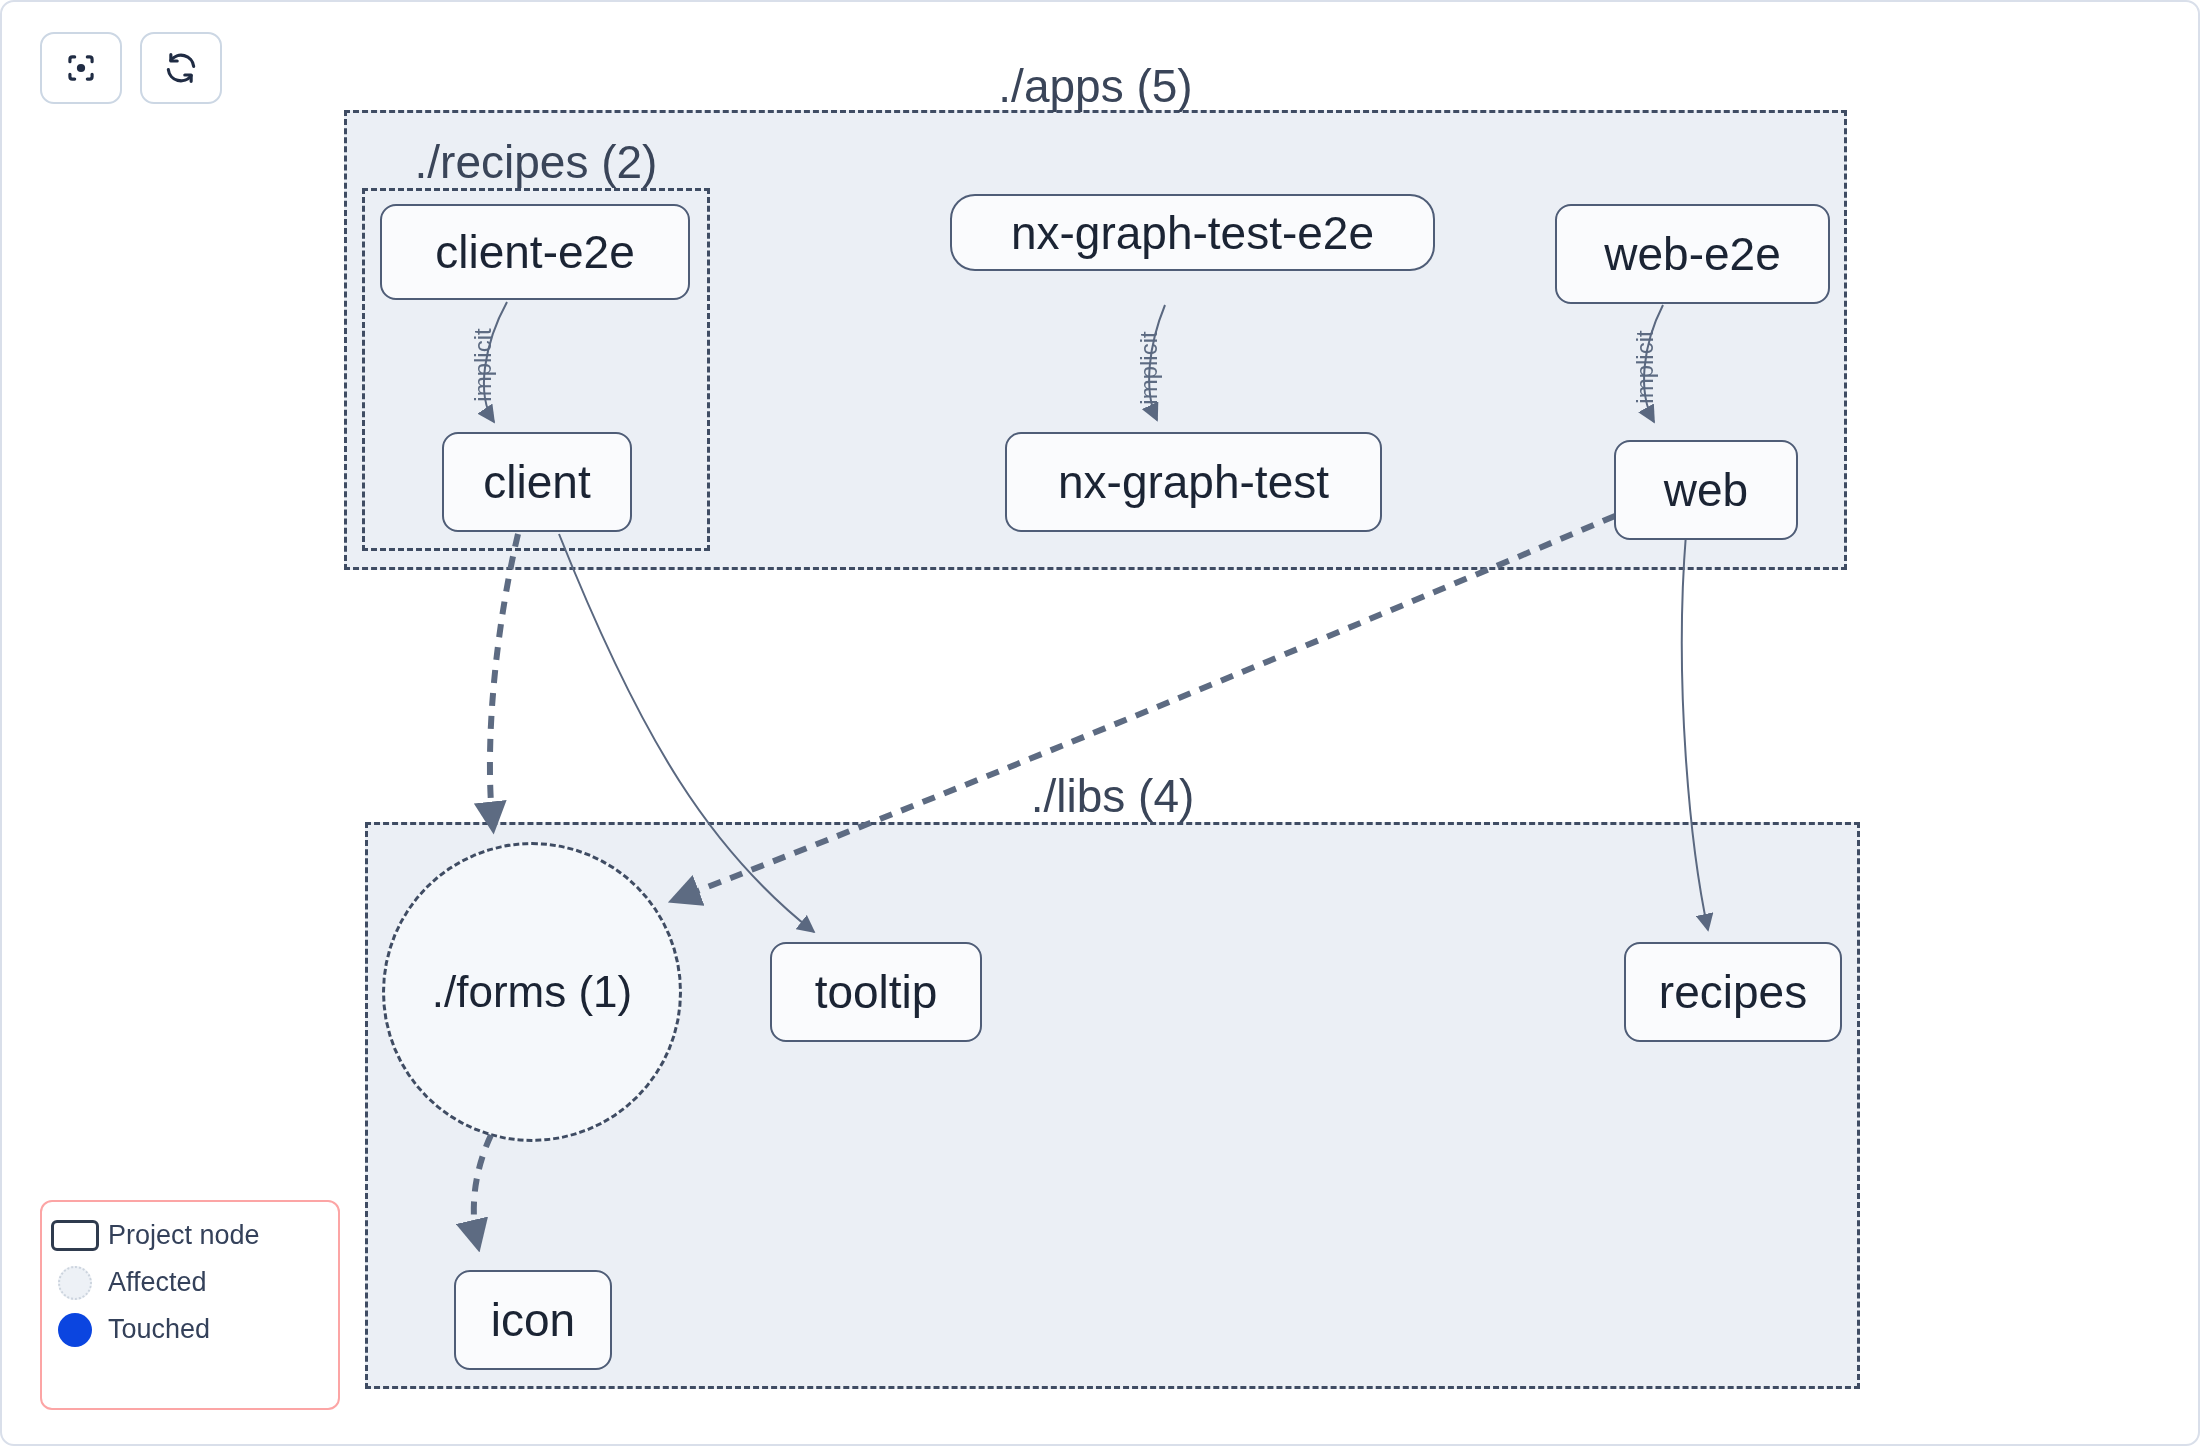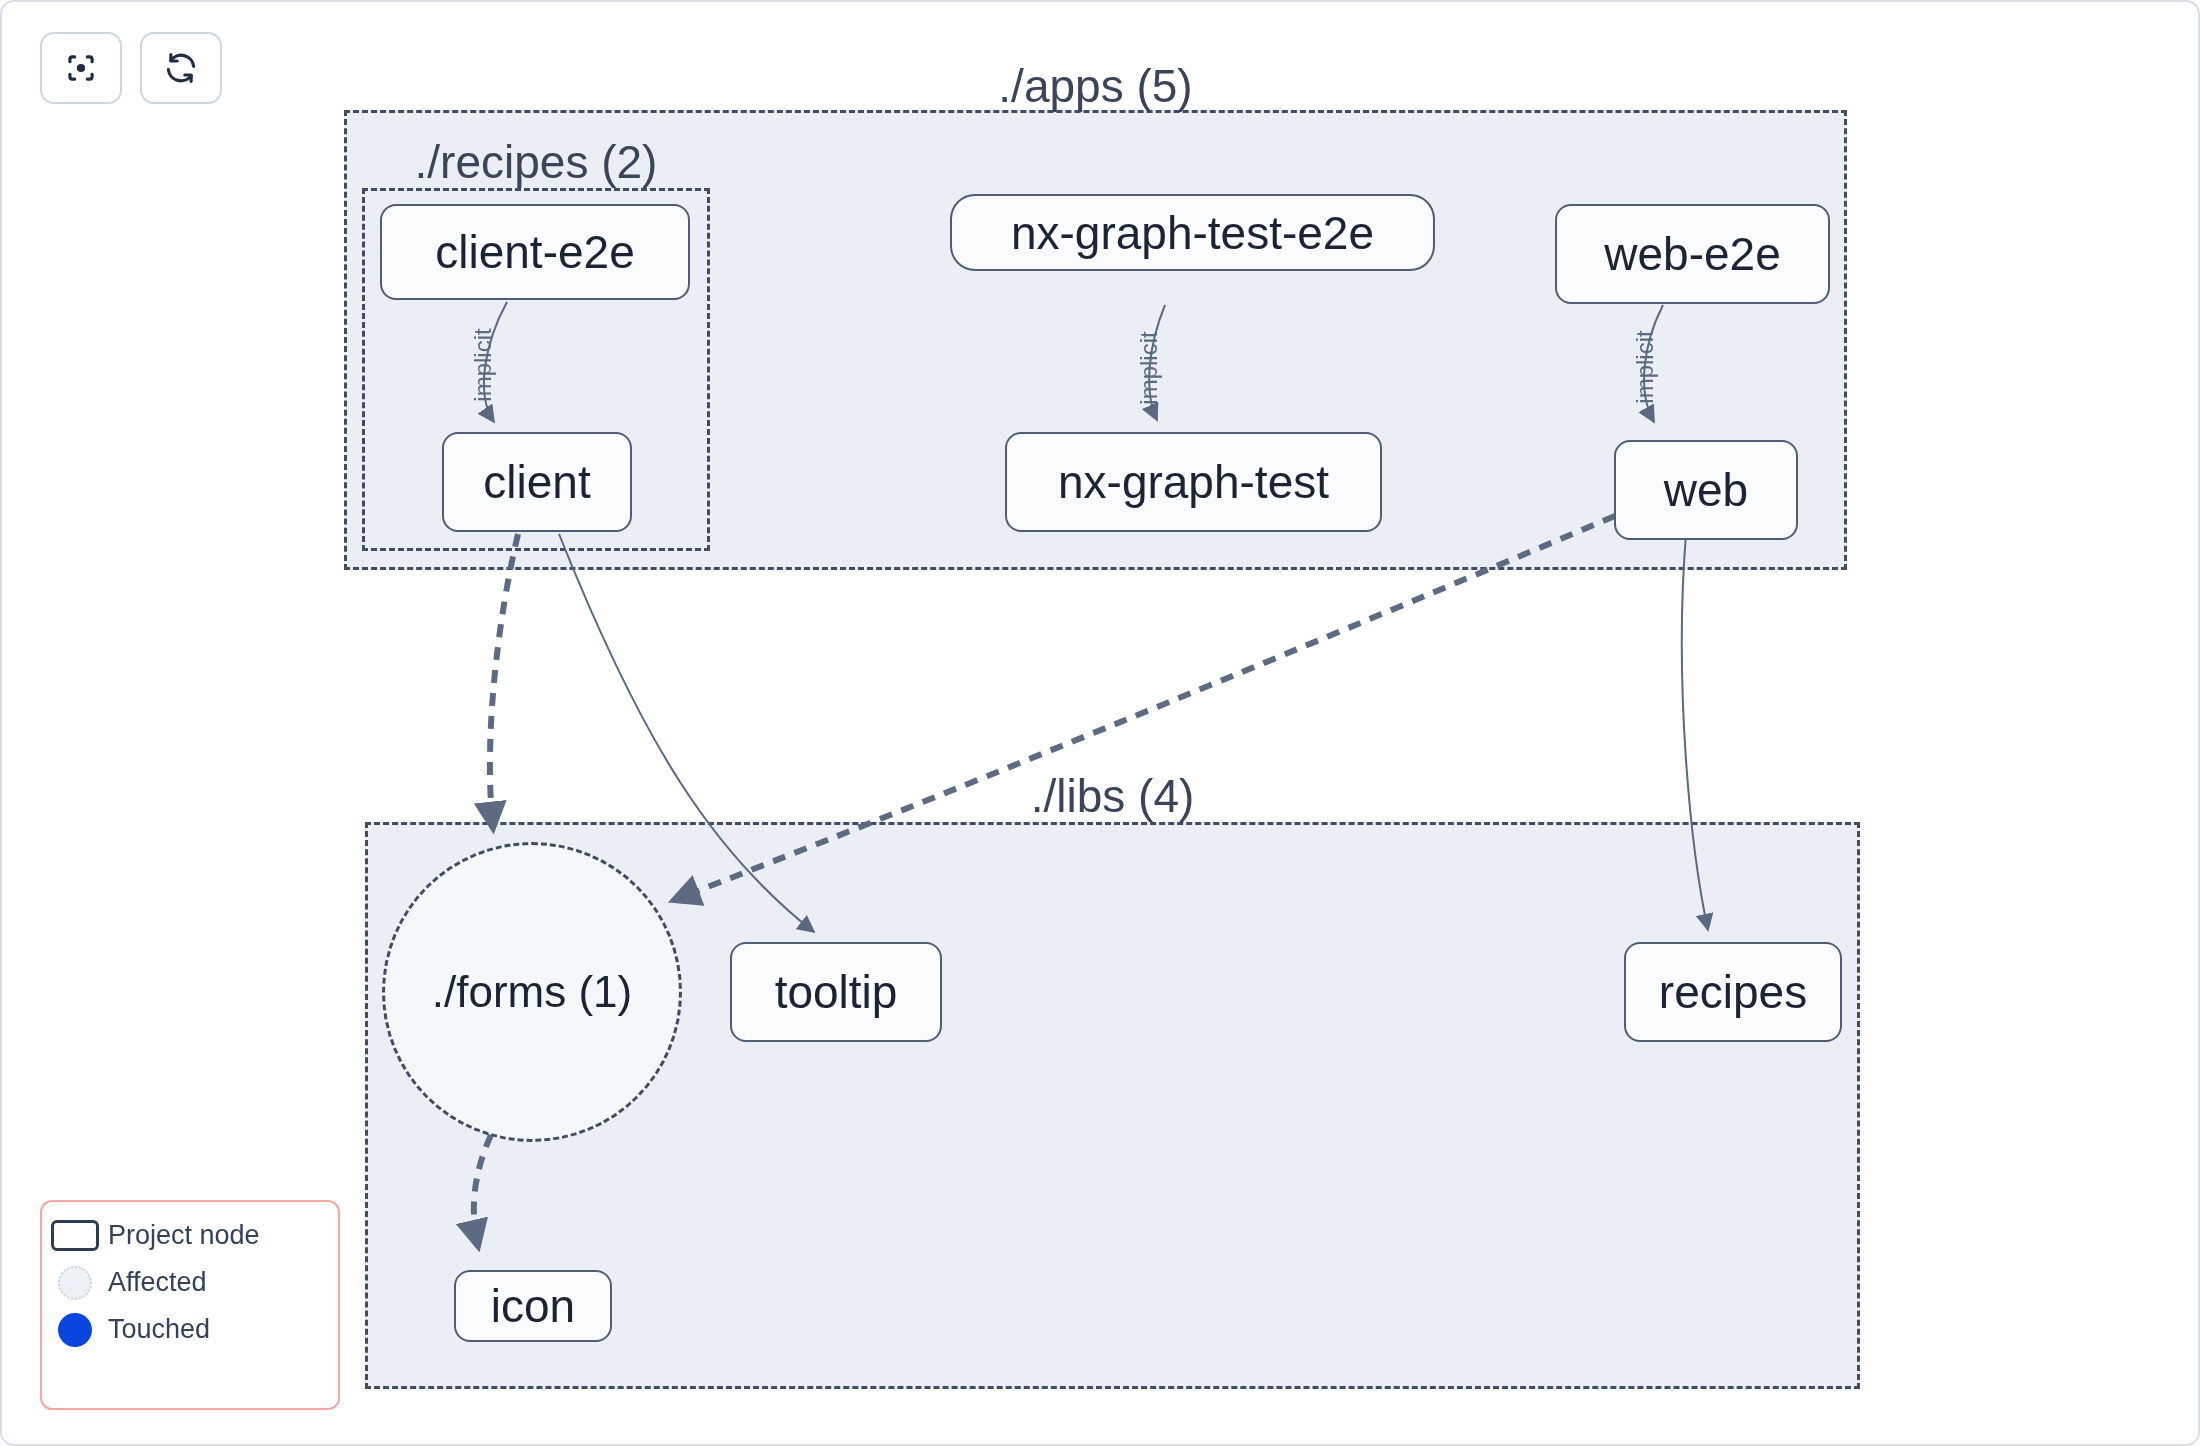--- a/index.html
+++ b/index.html
@@ -135,27 +135,27 @@
   </div>
   <div class="node" style="left:1003px;top:430px;width:377px;height:100px;">
     <span>nx-graph-test</span>
   </div>
   <div class="node" style="left:1553px;top:202px;width:275px;height:100px;">
     <span>web-e2e</span>
   </div>
   <div class="node" style="left:1612px;top:430px;width:184px;height:100px;margin-top:8px;">
     <span>web</span>
   </div>
-  <div class="node" style="left:728px;top:940px;width:212px;height:100px;">
+  <div class="node" style="left:768px;top:940px;width:212px;height:100px;">
     <span>tooltip</span>
   </div>
   <div class="node" style="left:1622px;top:940px;width:218px;height:100px;">
     <span>recipes</span>
   </div>
-  <div class="node" style="left:452px;top:1268px;width:158px;height:72px;align-items:center;">
+  <div class="node" style="left:452px;top:1268px;width:158px;height:100px;align-items:center;">
     <span>icon</span>
   </div>
 
   <div class="legend">
     <div class="legend-row">
       <div class="legend-swatch">
           <div class="sw-project"></div>
         </div>
       <div class="legend-label">Project node</div>
     </div>

